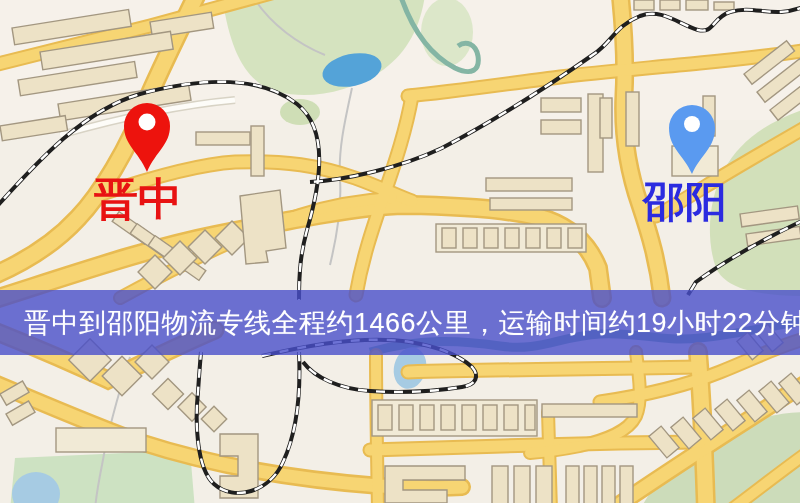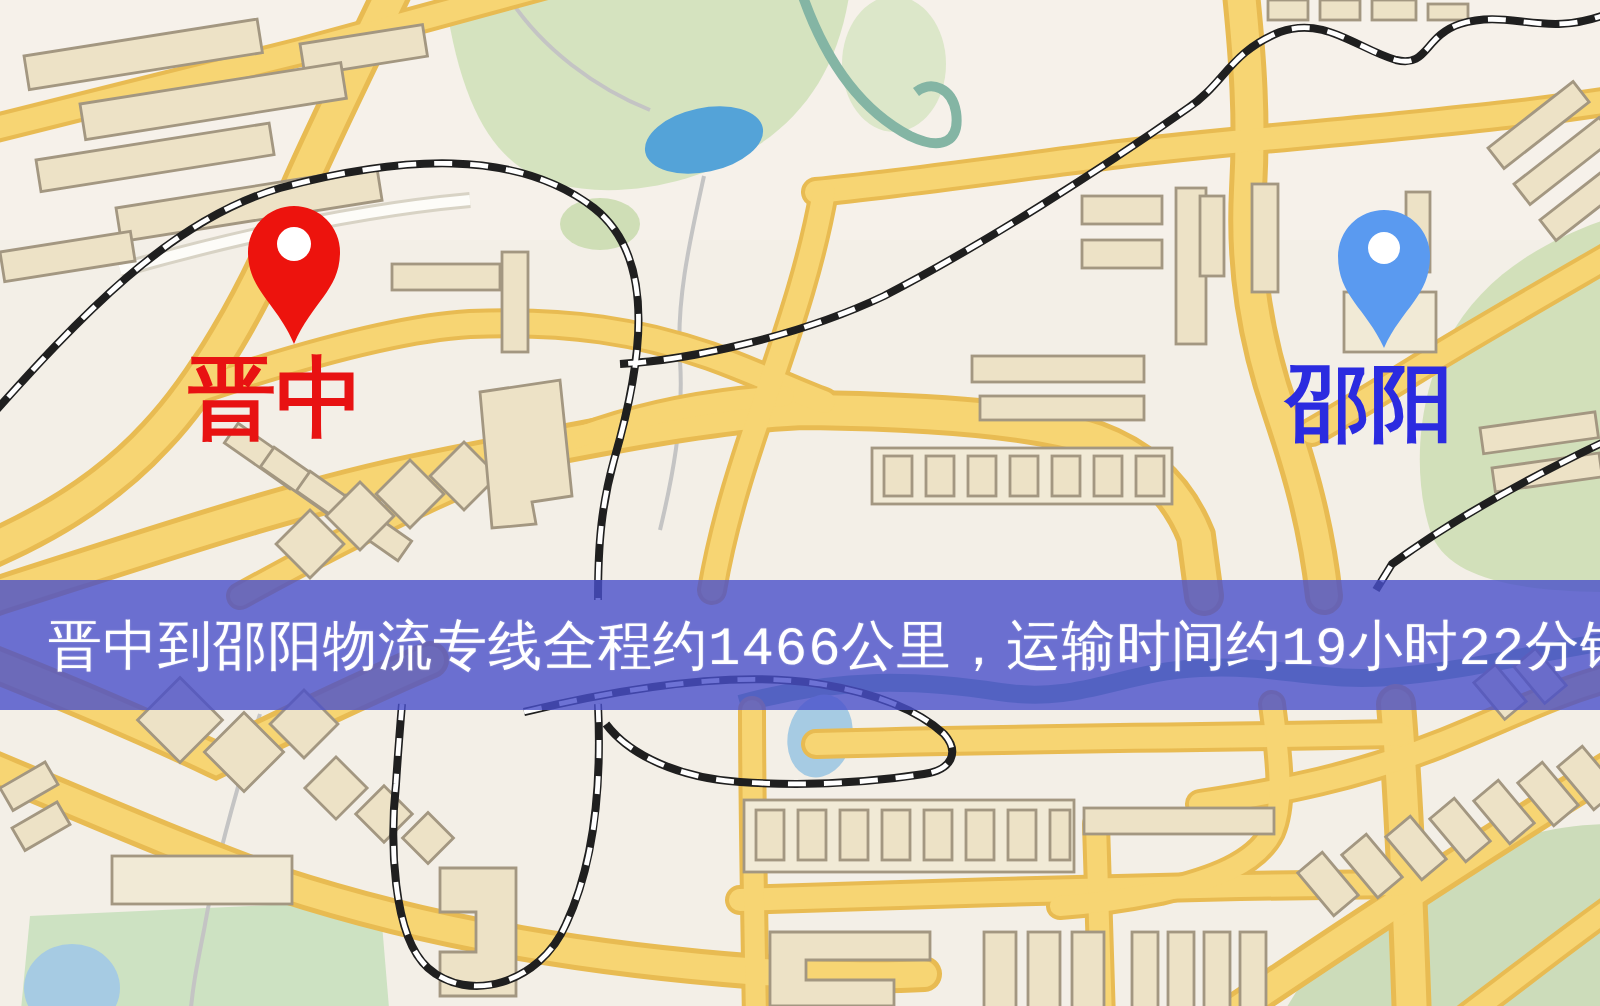--- a/index.html
+++ b/index.html
@@ -1,18 +1,18 @@
 <!DOCTYPE html>
 <html><head>
 <meta charset="utf-8">
 <style>
   html,body{margin:0;padding:0;background:#ffffff;}
   .stage{
     position:relative;width:800px;height:503px;overflow:hidden;
-    font-family:Liberation Mono, monospace;
+    font-family:Liberation Sans, sans-serif;
     background:#f3efe7;
   }
   .stage svg{position:absolute;left:0;top:0;display:block;}
   .banner{
     position:absolute;left:0;top:290px;width:800px;height:65px;
     background:rgba(73,79,202,0.80);
     display:flex;align-items:center;
     box-sizing:border-box;padding-left:24px;
     z-index:5;
   }

